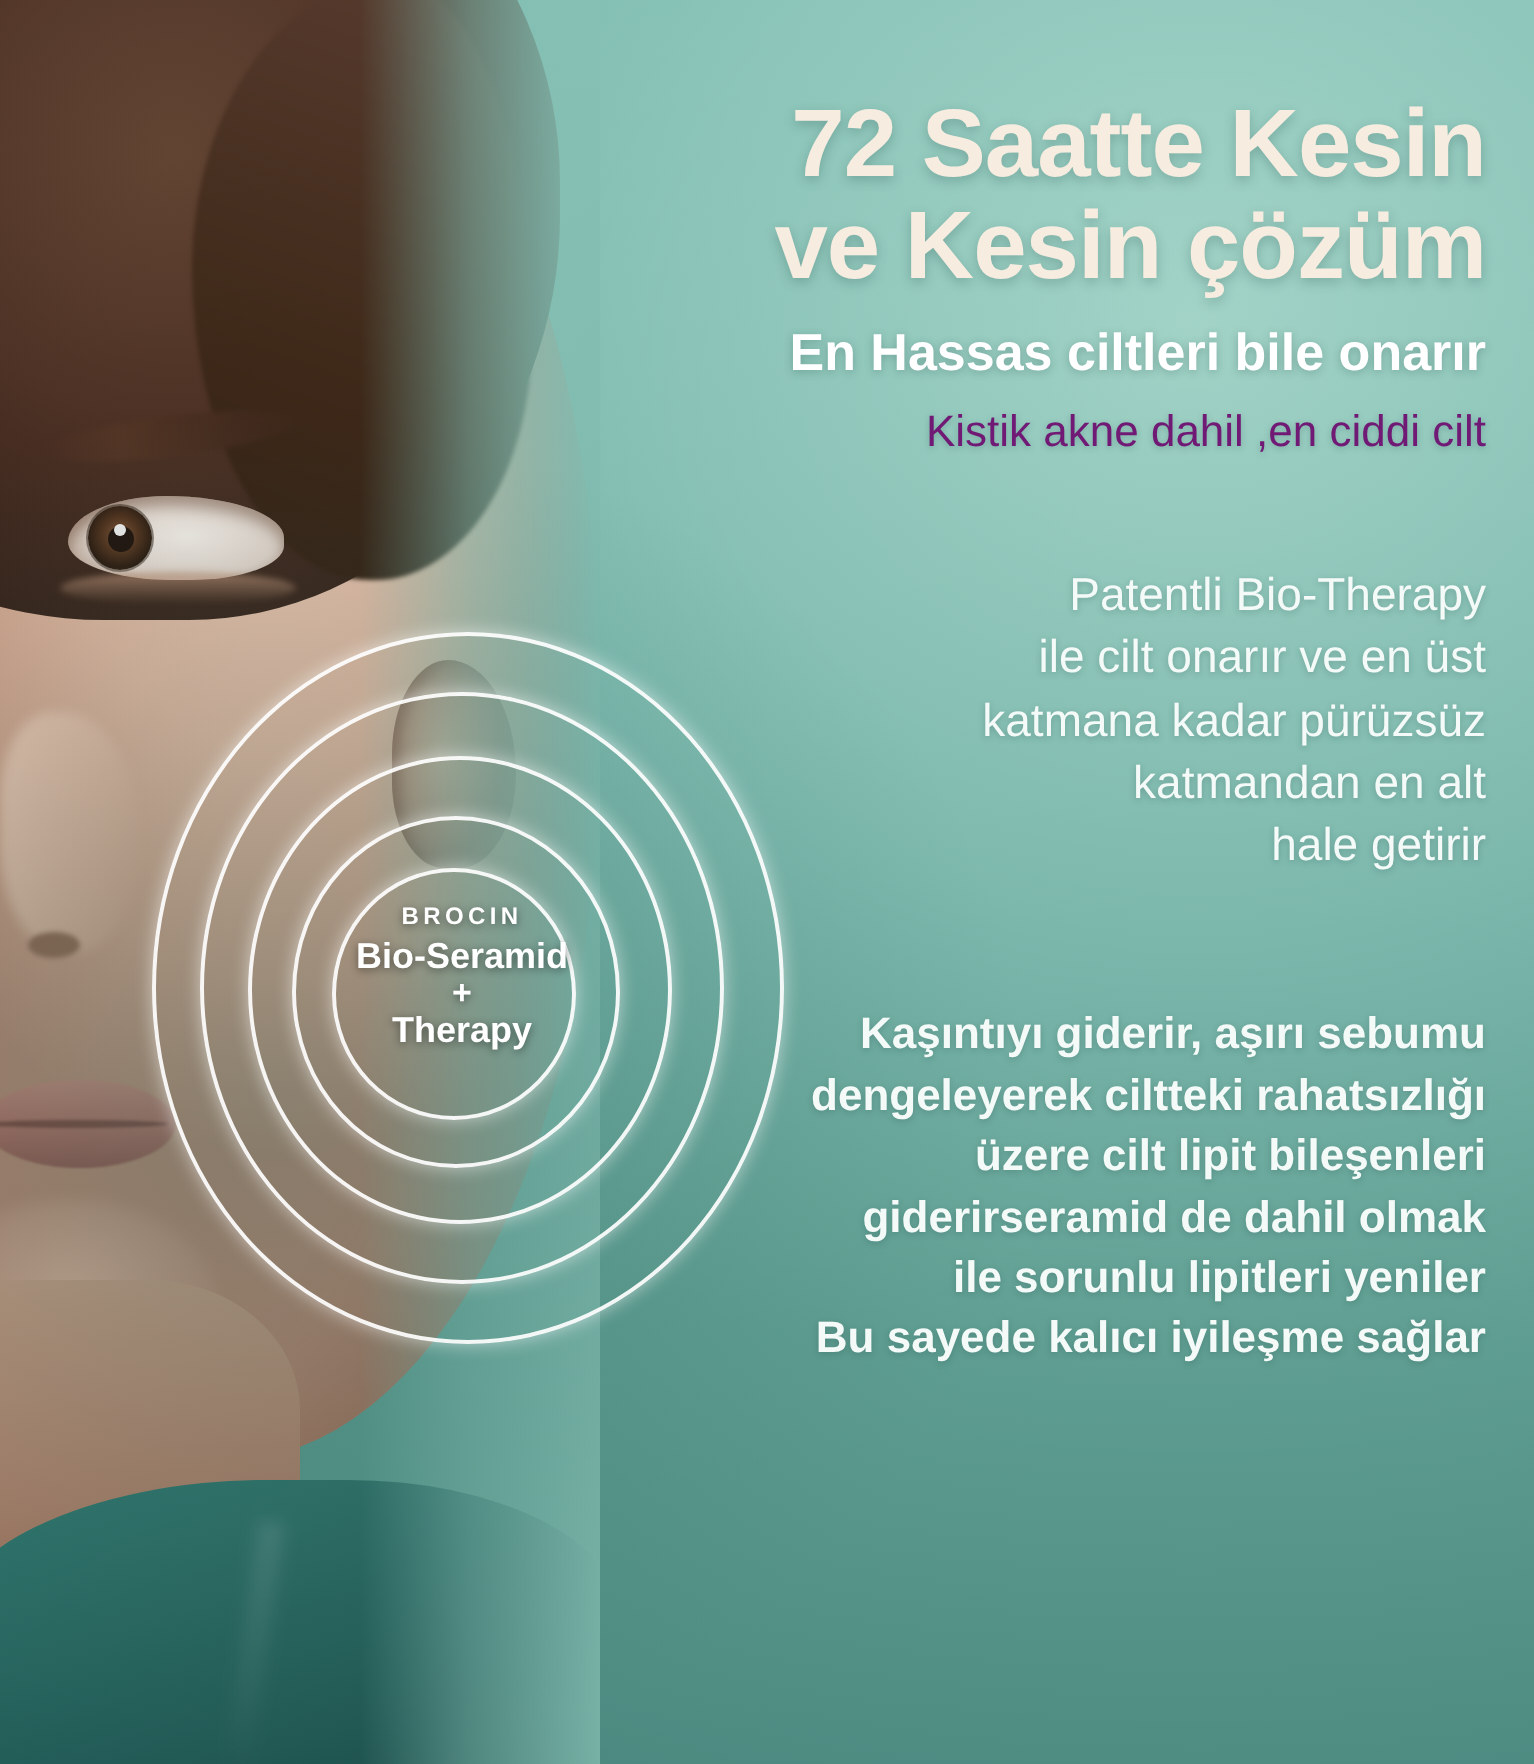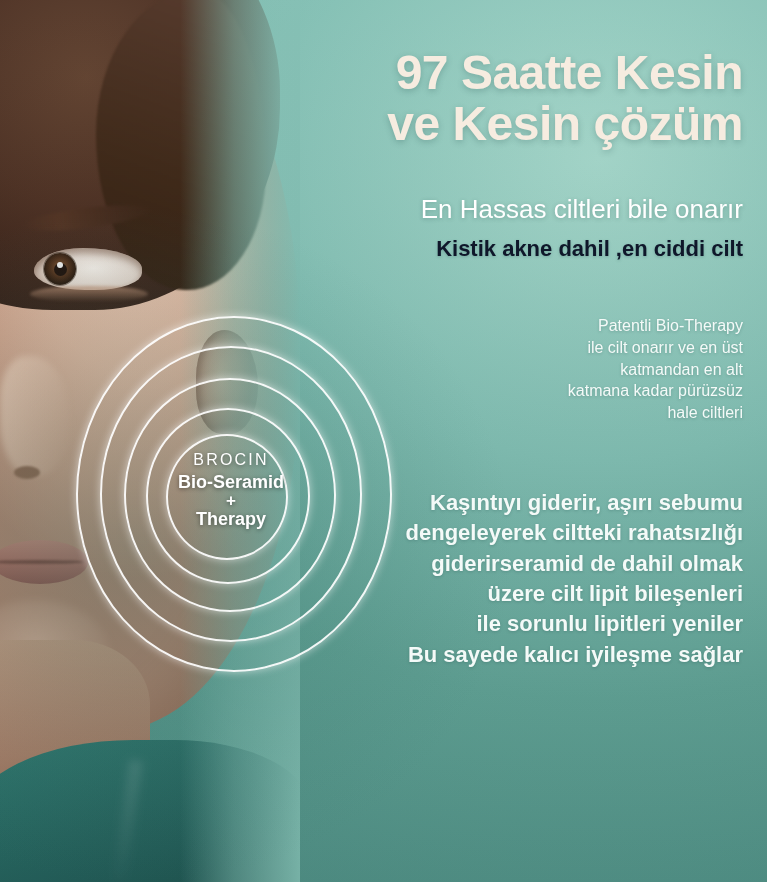--- a/index.html
+++ b/index.html
@@ -256,23 +256,23 @@
     position: absolute;
     left: 96px;
     top: 136px;
     width: 130px;
     text-align: center;
     color: #ffffff;
     text-shadow: 0 1px 4px rgba(0,0,0,0.45);
     line-height: 1.06;
   }
   .ring-label .brand {
-    font-size: 16px;
+    font-size: 12px;
     letter-spacing: 2.2px;
-    font-weight: 400;
+    font-weight: 700;
     margin-bottom: 4px;
   }
   .ring-label .l1,
   .ring-label .l3 {
     font-size: 18px;
     font-weight: 700;
   }
   .ring-label .l2 {
     font-size: 17px;
     font-weight: 700;
@@ -289,39 +289,39 @@
   .headline {
     margin-top: 48px;
     color: #f6ece0;
     font-size: 48px;
     line-height: 1.06;
     font-weight: 700;
     letter-spacing: -0.5px;
     text-shadow: 0 2px 6px rgba(35,80,74,0.28);
   }
   .subhead {
-    margin-top: 44px;
+    margin-top: 11px;
     color: #ffffff;
     font-size: 26px;
-    font-weight: 400;
+    font-weight: 700;
     line-height: 1.2;
     text-shadow: 0 1px 4px rgba(35,80,74,0.3);
   }
   .lede {
     margin-top: 10px;
-    color: #0f172a;
+    color: #701a75;
     font-size: 22px;
     line-height: 1.28;
-    font-weight: 700;
+    font-weight: 400;
     text-shadow: 0 1px 3px rgba(35,80,74,0.28);
   }
   .block-mid {
     margin-top: 52px;
     color: #f4faf8;
-    font-size: 16px;
+    font-size: 23px;
     line-height: 1.36;
     font-weight: 400;
     text-shadow: 0 1px 3px rgba(35,80,74,0.28);
   }
   .block-bottom {
     margin-top: 64px;
     color: #f4faf8;
     font-size: 22px;
     line-height: 1.38;
     font-weight: 700;
@@ -370,41 +370,41 @@
       <div class="brand">BROCIN</div>
       <div class="l1">Bio-Seramid</div>
       <div class="l2">+</div>
       <div class="l3">Therapy</div>
     </div>
   </div>
 
   <div class="copy">
 
     <div class="headline">
-      <span class="line">97 Saatte Kesin</span>
+      <span class="line">72 Saatte Kesin</span>
       <span class="line">ve Kesin çözüm</span>
     </div>
 
     <div class="subhead">En Hassas ciltleri bile onarır</div>
 
     <div class="lede">
       <span class="line">Kistik akne dahil ,en ciddi cilt</span>
     </div>
 
     <div class="block-mid">
       <span class="line">Patentli Bio-Therapy</span>
       <span class="line">ile cilt onarır ve en üst</span>
+      <span class="line">katmana kadar pürüzsüz</span>
       <span class="line">katmandan en alt</span>
-      <span class="line">katmana kadar pürüzsüz</span>
-      <span class="line">hale ciltleri</span>
+      <span class="line">hale getirir</span>
     </div>
 
     <div class="block-bottom">
       <span class="line">Kaşıntıyı giderir, aşırı sebumu</span>
       <span class="line">dengeleyerek ciltteki rahatsızlığı</span>
+      <span class="line">üzere cilt lipit bileşenleri</span>
       <span class="line">giderirseramid de dahil olmak</span>
-      <span class="line">üzere cilt lipit bileşenleri</span>
       <span class="line">ile sorunlu lipitleri yeniler</span>
       <span class="line">Bu sayede kalıcı iyileşme sağlar</span>
     </div>
 
   </div>
 </div>
 
 </body></html>

